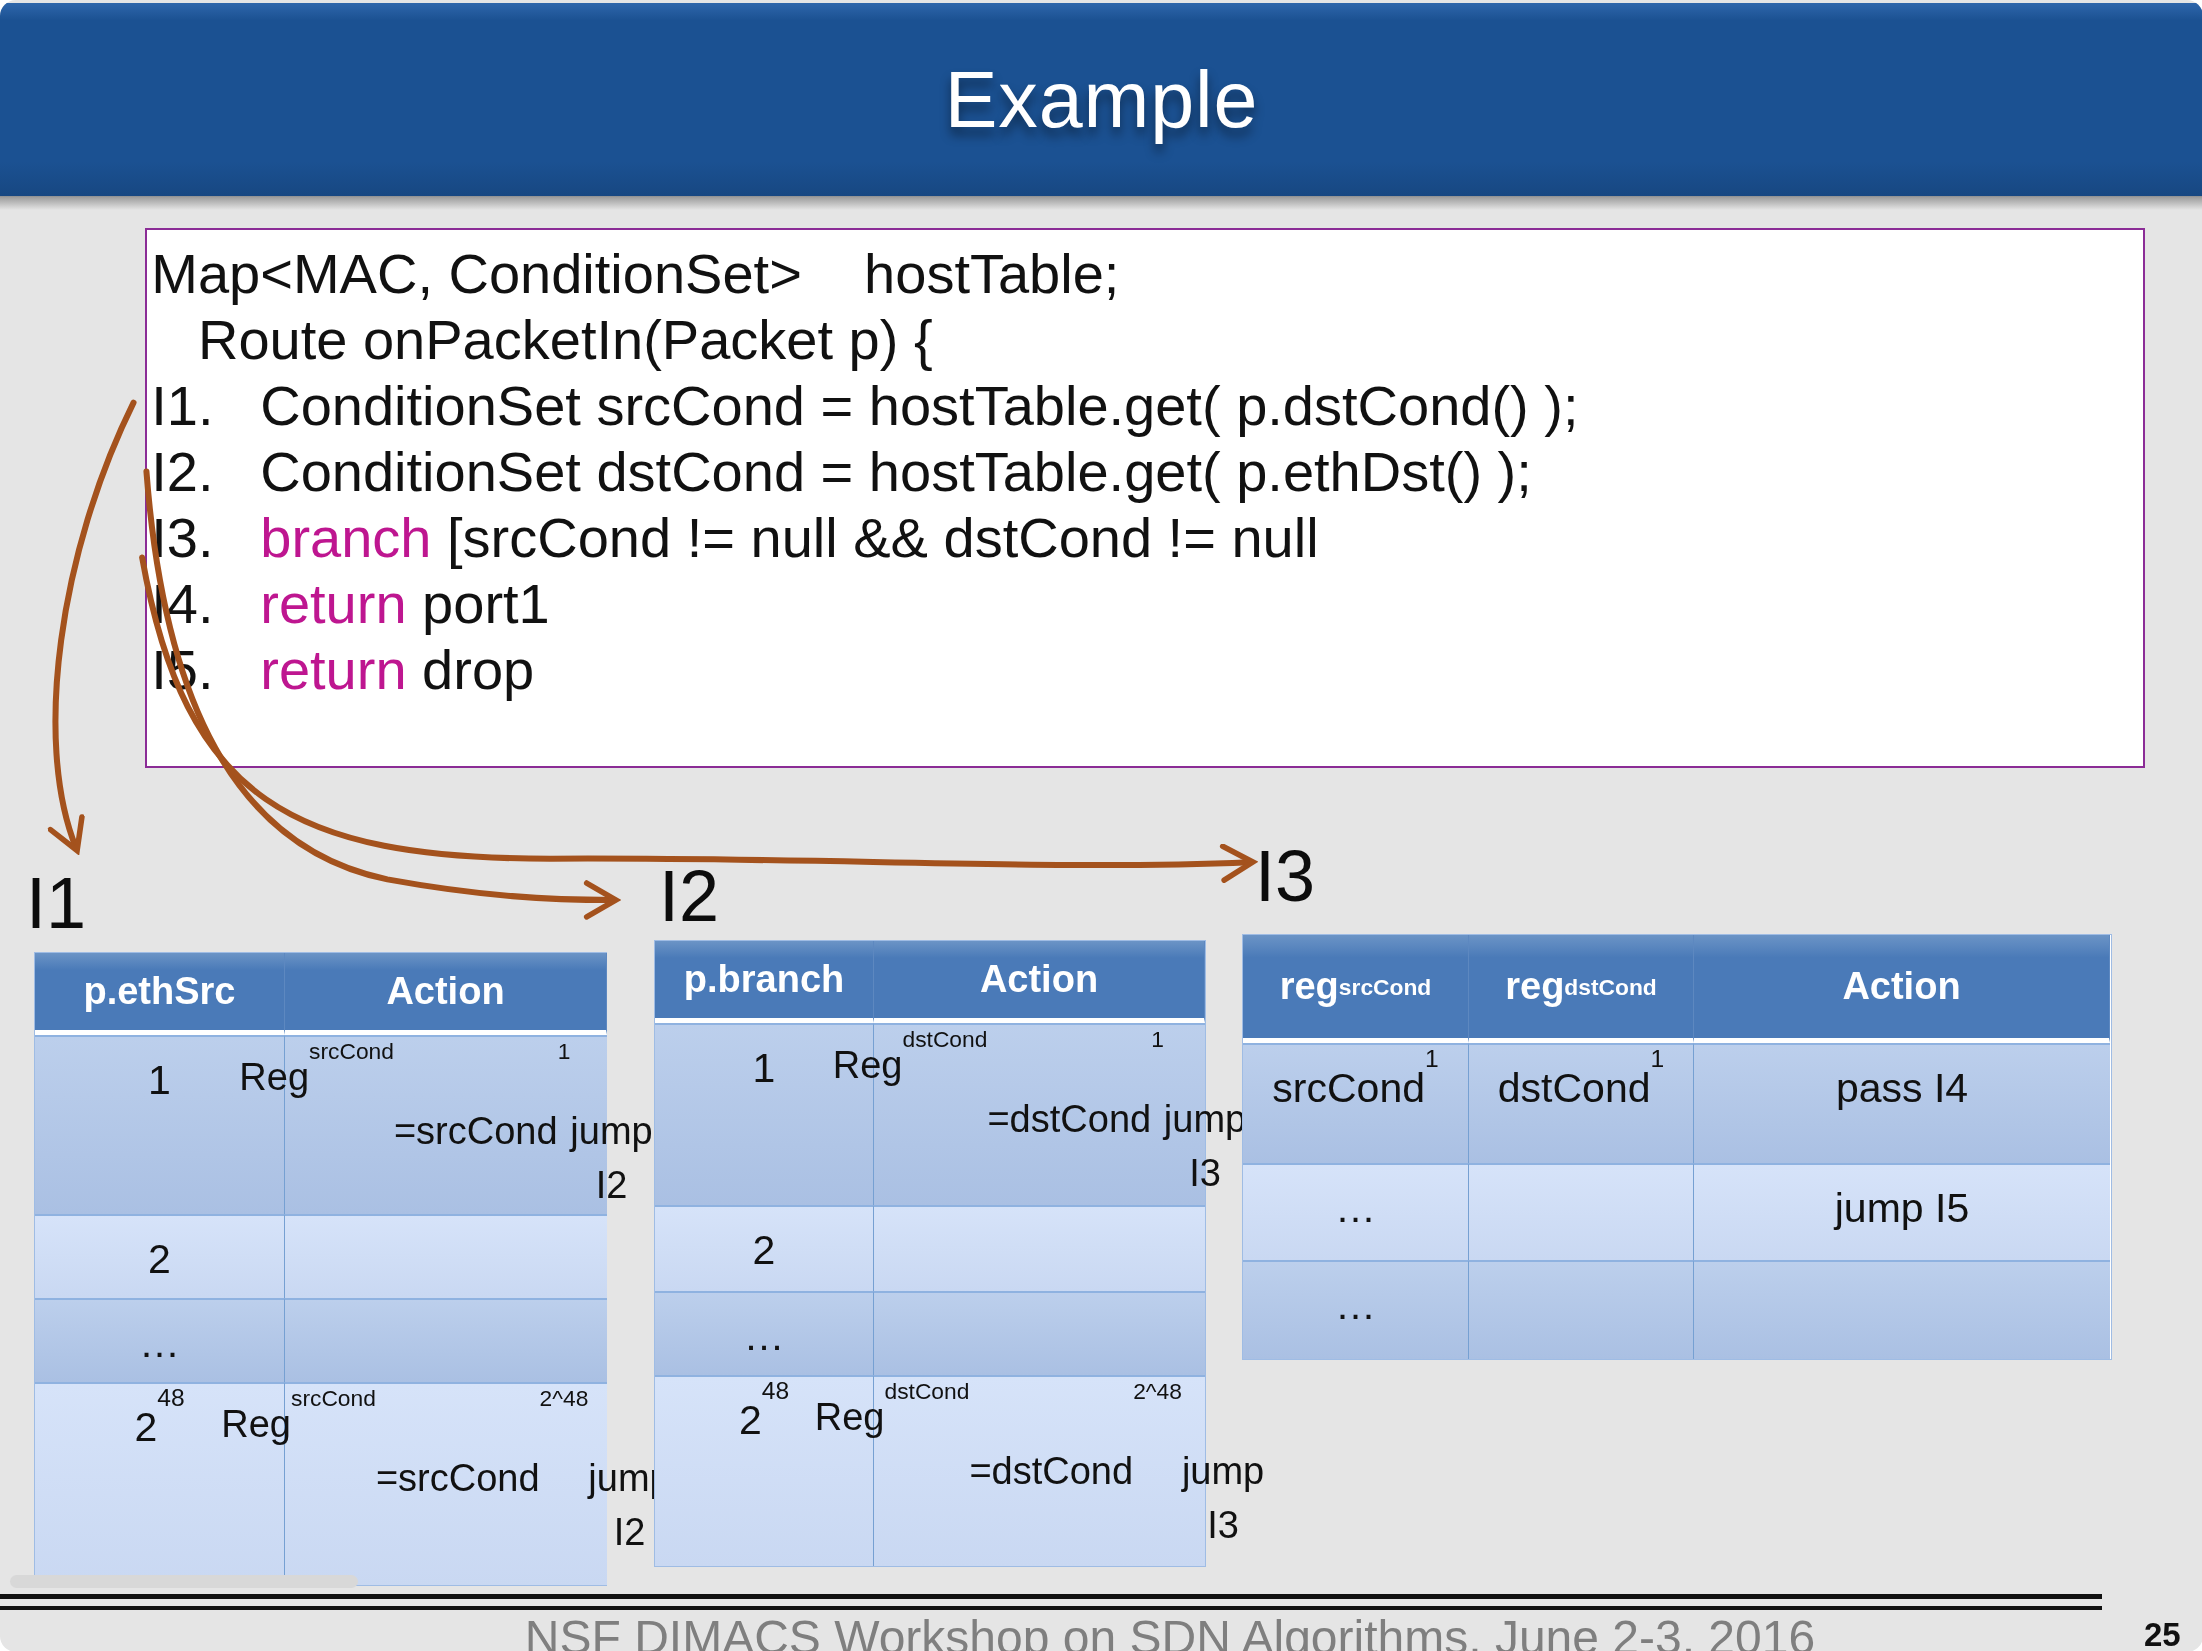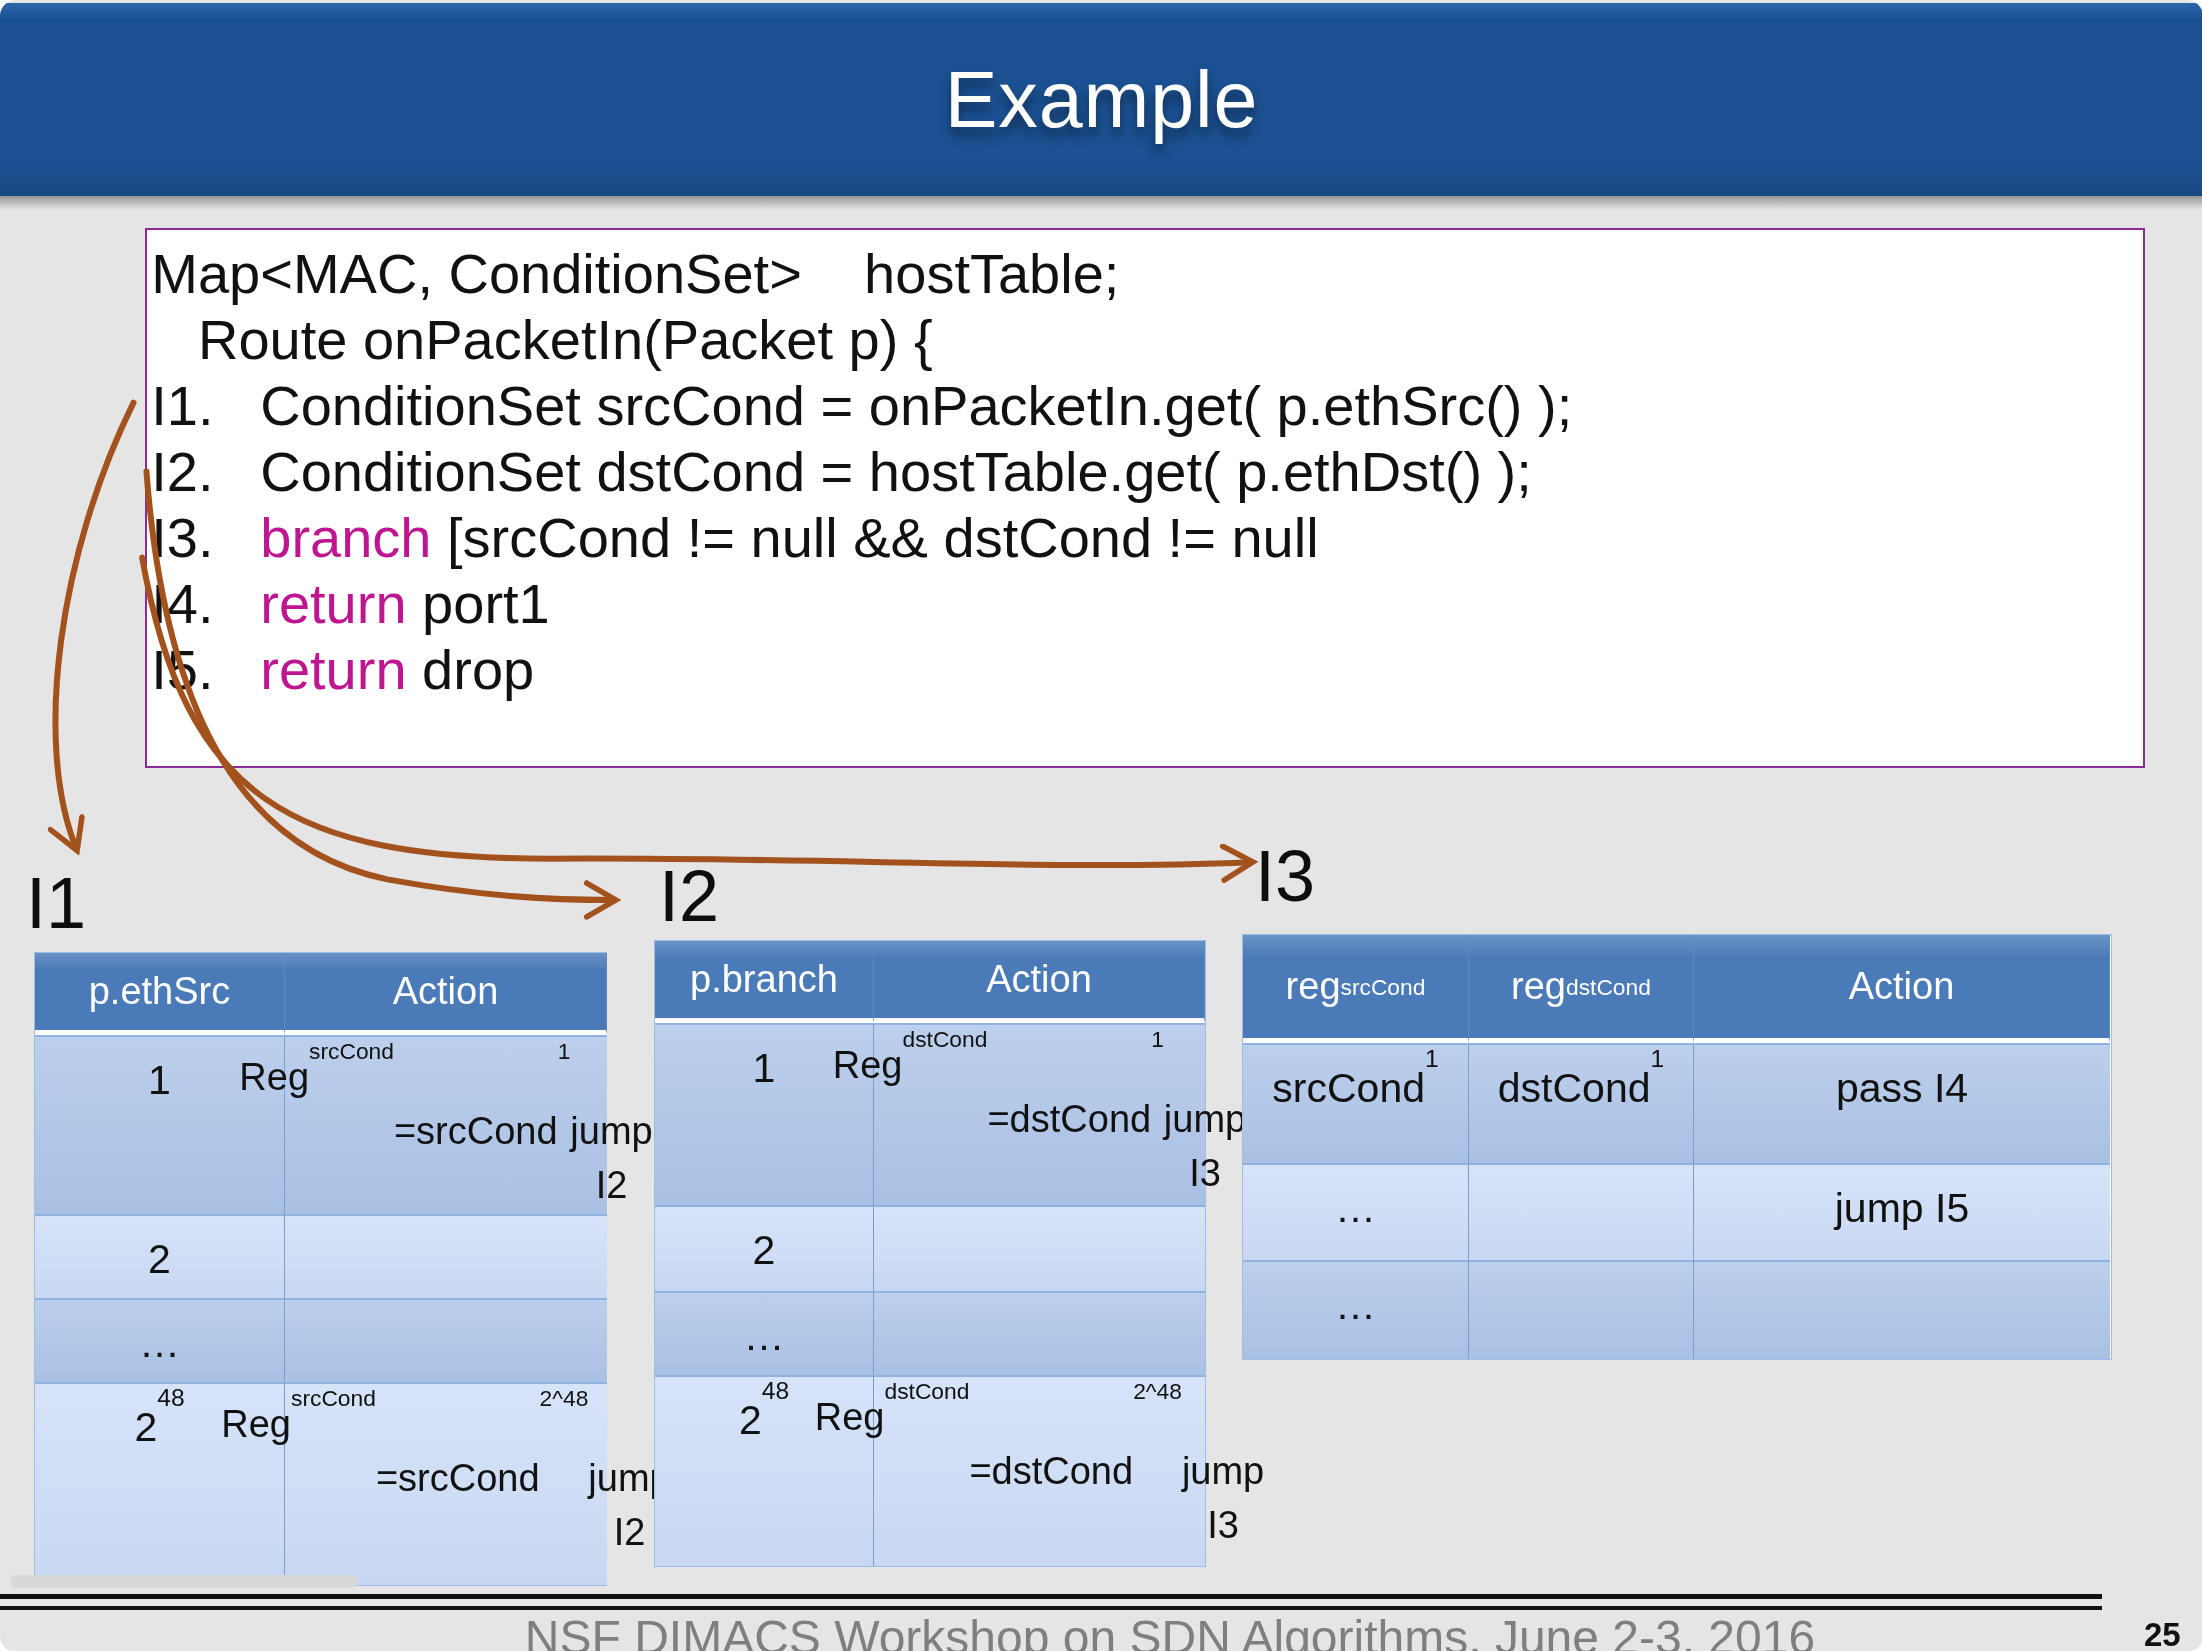--- a/index.html
+++ b/index.html
@@ -23,21 +23,21 @@
   .code-line .kw{color:#BE1690;}
 
   
   .arrows{position:absolute;left:0;top:0;width:2203px;height:1652px;pointer-events:none;}
   .flow-label{position:absolute;font-size:72px;color:#0d0d0d;line-height:1;}
 
   
   .tbl{position:absolute;display:grid;box-sizing:border-box;
        border:1.7px solid #9FBCE4;background:#ffffff;}
   .tbl .h{background:linear-gradient(180deg,#6b94c6 0%,#4a7ab8 22%,#4a7ab8 100%);
-          color:#ffffff;font-weight:normal;font-size:38px;
+          color:#ffffff;font-weight:bold;font-size:38px;
           display:flex;align-items:center;justify-content:center;
           border-bottom:5.2px solid #ffffff;border-right:1.7px solid #5d88c0;box-sizing:border-box;}
   .tbl .h:last-of-type{border-right:none;}
   .tbl .c{display:flex;align-items:flex-start;justify-content:center;text-align:center;
           font-size:41px;line-height:1.42;padding-top:13.8px;box-sizing:border-box;
           border-right:1.7px solid #76A0D2;border-top:2.6px solid #8FB2E0;color:#111;}
   .tbl .c.lastcol{border-right:none;}
   .tbl .c.dark{background:linear-gradient(180deg,#bccfec 0%,#aac0e3 100%);}
   .tbl .c.light{background:linear-gradient(180deg,#d6e3f9 0%,#c9d8f2 100%);}
   .tbl .c.small{font-size:38px;}
@@ -58,21 +58,21 @@
 <div class="stage">
 
   <div class="banner">
     <div class="title">Example</div>
   </div>
   <div class="banner-shadow"></div>
 
   <div class="code-box">
     <div class="code-line">Map&lt;MAC, ConditionSet&gt;    hostTable;</div>
     <div class="code-line">   Route onPacketIn(Packet p) {</div>
-    <div class="code-line">I1.   ConditionSet srcCond = onPacketIn.get( p.ethSrc() );</div>
+    <div class="code-line">I1.   ConditionSet srcCond = hostTable.get( p.dstCond() );</div>
     <div class="code-line">I2.   ConditionSet dstCond = hostTable.get( p.ethDst() );</div>
     <div class="code-line">I3.   <span class="kw">branch</span> [srcCond != null &amp;&amp; dstCond != null</div>
     <div class="code-line">I4.   <span class="kw">return</span> port1</div>
     <div class="code-line">I5.   <span class="kw">return</span> drop</div>
   </div>
 
   <svg class="arrows" viewBox="0 0 2560 1920">
     <defs>
       <marker id="ah" viewBox="0 0 12 12" refX="9.5" refY="6" markerWidth="6.5" markerHeight="6.5" orient="auto" markerUnits="strokeWidth">
         <path d="M1.5,0.8 L10.5,6 L1.5,11.2" fill="none" stroke="#A4521D" stroke-width="1.7" stroke-linecap="round"></path>

